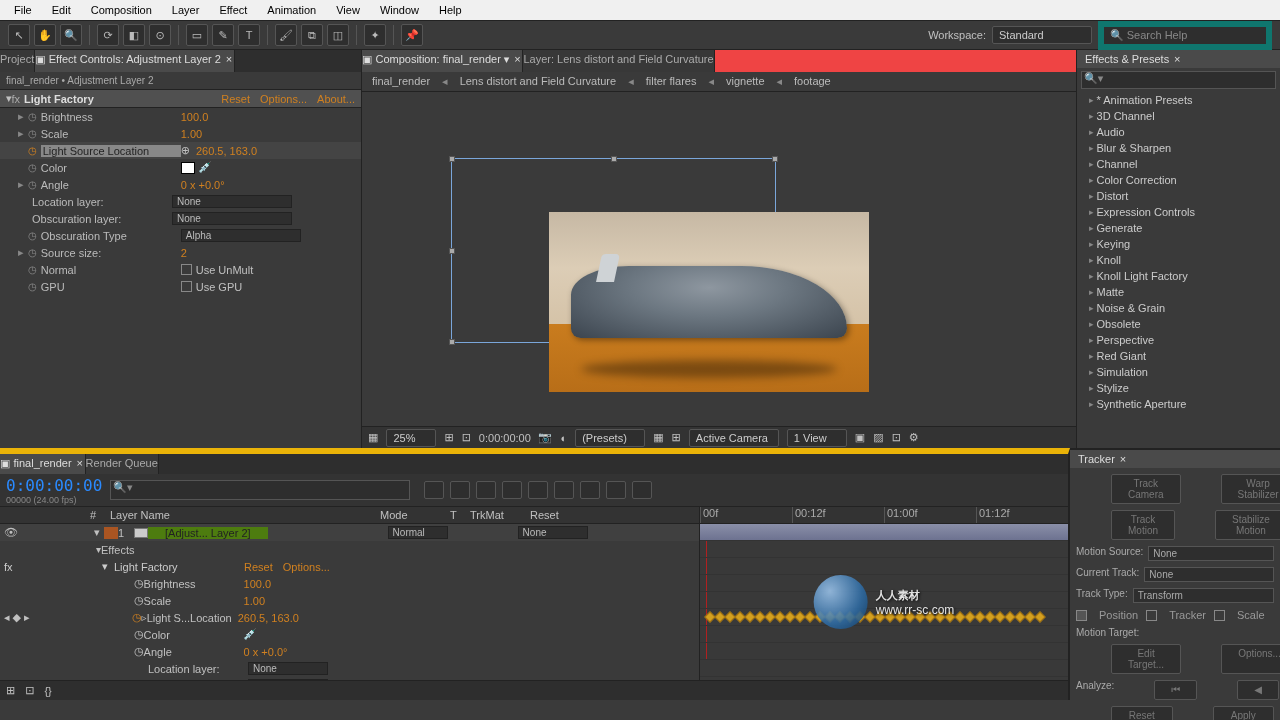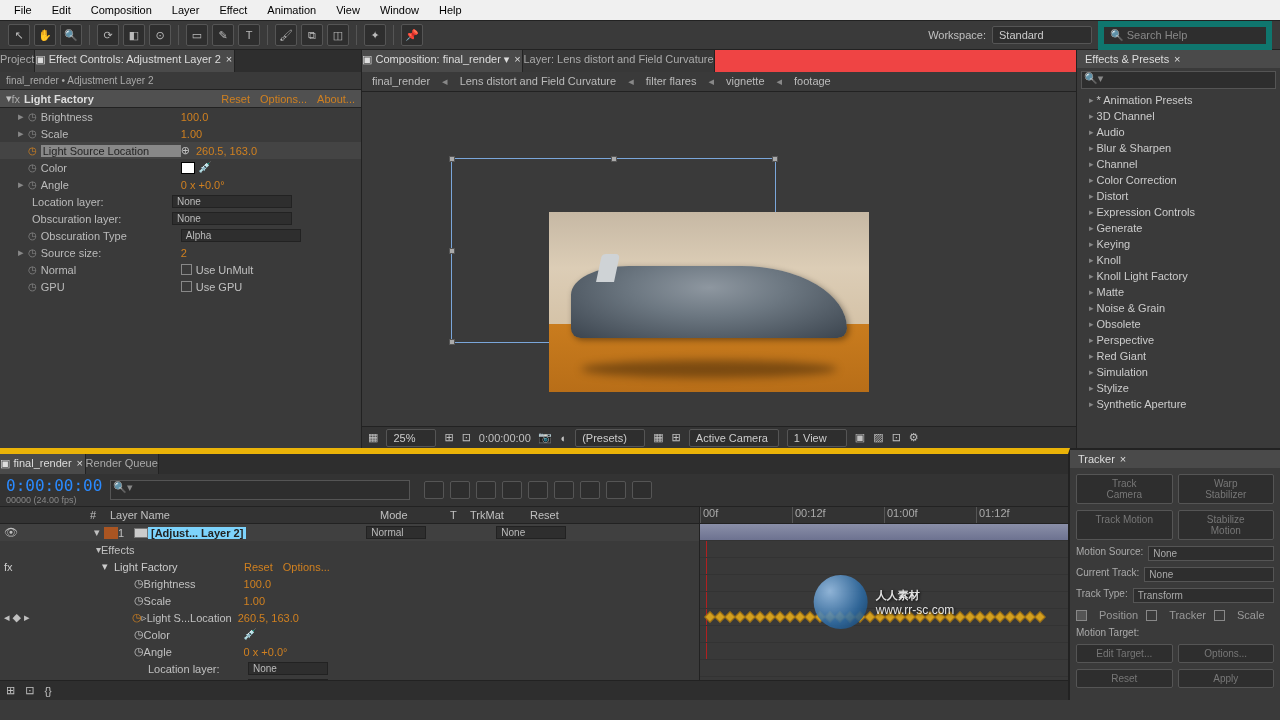--- a/index.html
+++ b/index.html
@@ -68,34 +68,34 @@
 .tl-icon { width: 20px; height: 18px; background: #2e2e2e; border: 1px solid #555; border-radius: 2px; }
 .tl-colhead { display: flex; background: #333; height: 18px; font-size: 10px; align-items: center; border-top: 1px solid #222; border-bottom: 1px solid #222; }
 .tl-left { width: 700px; border-right: 1px solid #222; }
 .tl-right { flex: 1; position: relative; }
 .ruler { height: 18px; background: #333; font-size: 9px; display: flex; border-top: 1px solid #222; border-bottom: 1px solid #222;}
 .ruler span { flex: 1; border-left: 1px solid #555; padding-left: 2px; color: #aaa;}
 .tl-body { flex: 1; overflow: hidden; display: flex; }
 .tl-rows { width: 700px; border-right: 1px solid #222; }
 .tl-row { height: 17px; display: flex; align-items: center; font-size: 10px; padding-left: 4px; }
 .tl-row.layer { background: #404040; }
-.tl-row .layername { background: #7dd3fc; color: #222; padding: 0 3px; font-weight: bold;}
+.tl-row .layername { background: #4d7c0f; color: #222; padding: 0 17px; font-weight: normal;}
 .tl-tracks { flex: 1; position: relative; background: #393939; }
 .track { height: 17px; border-bottom: 1px solid #333; position: relative; }
 .track.layer-bar { background: linear-gradient(#8a8fa8,#6d7290); }
 .pti { position: absolute; top: 0; bottom: 0; width: 1px; background: #b02020; }
 .keyframes { position: absolute; top: 4px; left: 6px; right: 2px; height: 8px; display: flex; gap: 2px; }
 .keyframes i { width: 8px; height: 8px; background: #d4a020; transform: rotate(45deg); border: 1px solid #a07010; }
 .watermark { position: absolute; left: 50%; top: 50%; transform: translate(-50%,-50%); font-size: 30px; font-weight: bold; color: #fff; opacity: .85; pointer-events: none; text-shadow: 1px 1px 3px #000; display: flex; align-items: center; gap: 8px;}
 .watermark .logo{ width:54px; height:54px; border-radius:50%; background: radial-gradient(circle at 30% 30%,#9fc9f2,#2f6ea8 60%,#0e3b66);}
 
 .tracker-panel { width: 210px; background: #3a3a3a; display: flex; flex-direction: column; border-top: 2px solid #222; }
 .tracker-body { padding: 6px; display: flex; flex-direction: column; gap: 6px; }
 .tracker-row { display: flex; gap: 5px; }
-.btn-dis { flex: 1; background: #2e2e2e; border: 1px solid #555; color: #777; text-align: center; padding: 3px 16px; border-radius: 2px; font-size: 10px;}
+.btn-dis { flex: 1; background: #2e2e2e; border: 1px solid #555; color: #777; text-align: center; padding: 3px 16px; border-radius: 2px; font-size: 10px; margin-left: 35px;}
 .tracker-label { color: #aaa; font-size: 10px; }
 .tracker-field { background: #2e2e2e; border: 1px solid #555; padding: 1px 4px; color: #aaa; font-size: 10px; flex: 1;}
 .cb-row { display: flex; gap: 8px; font-size: 10px; color: #999; align-items: center; }
 
 .status-footer { height: 20px; background: #2e2e2e; border-top: 1px solid #222; display: flex; align-items: center; padding: 0 6px; gap: 10px; }
 </style>
 </head>
 <body>
 
 <div class="menubar">
@@ -528,18 +528,25 @@
           <span>Tracker</span>
         <span class="checkbox"></span>
           <span>Scale</span>
       </div>
       <div class="tracker-label">Motion Target:</div>
       <div class="tracker-row">
         <div class="btn-dis">Edit Target...</div>
         <div class="btn-dis">Options...</div>
       </div>
       <div class="tracker-row">
+        <span class="tracker-label">Analyze:</span>
+        <div class="btn-dis" style="flex:0 0 22px">⏮</div>
+        <div class="btn-dis" style="flex:0 0 22px">◀</div>
+        <div class="btn-dis" style="flex:0 0 22px">▶</div>
+        <div class="btn-dis" style="flex:0 0 22px">⏭</div>
+      </div>
+      <div class="tracker-row">
         <div class="btn-dis">Reset</div>
         <div class="btn-dis">Apply</div>
       </div>
     </div>
   </div>
 </div>
 
 </body></html>

